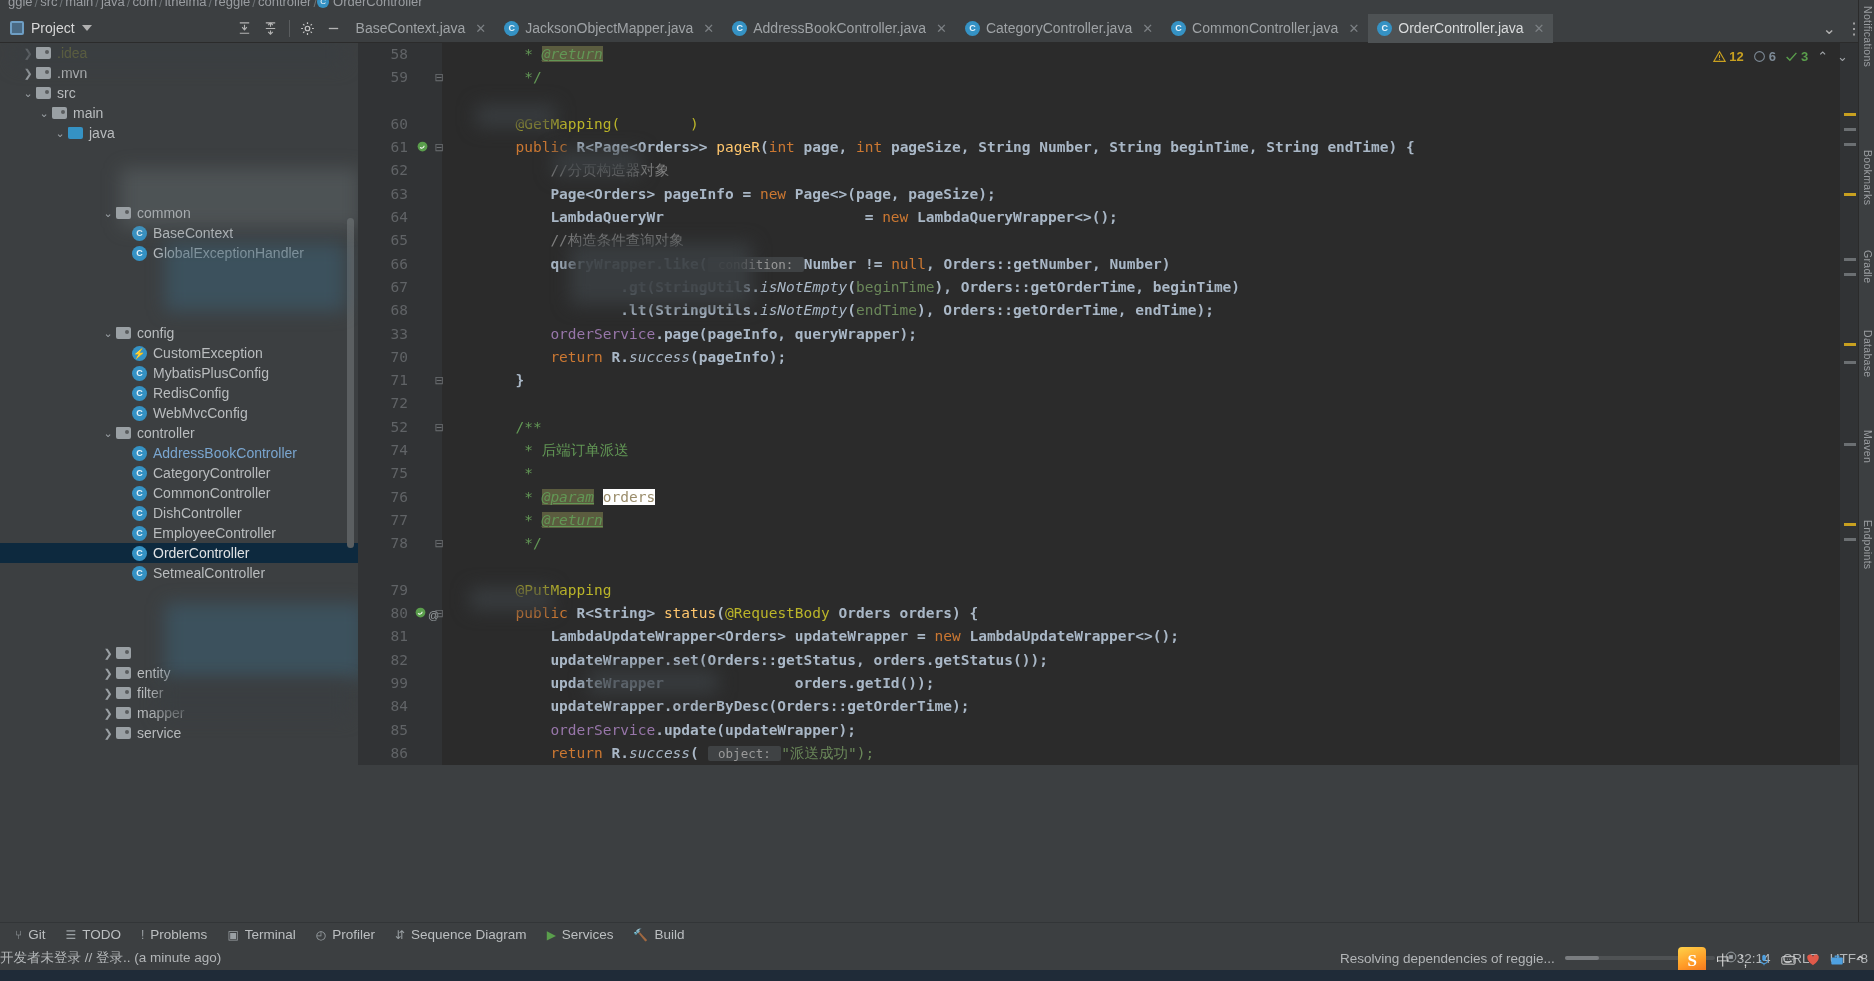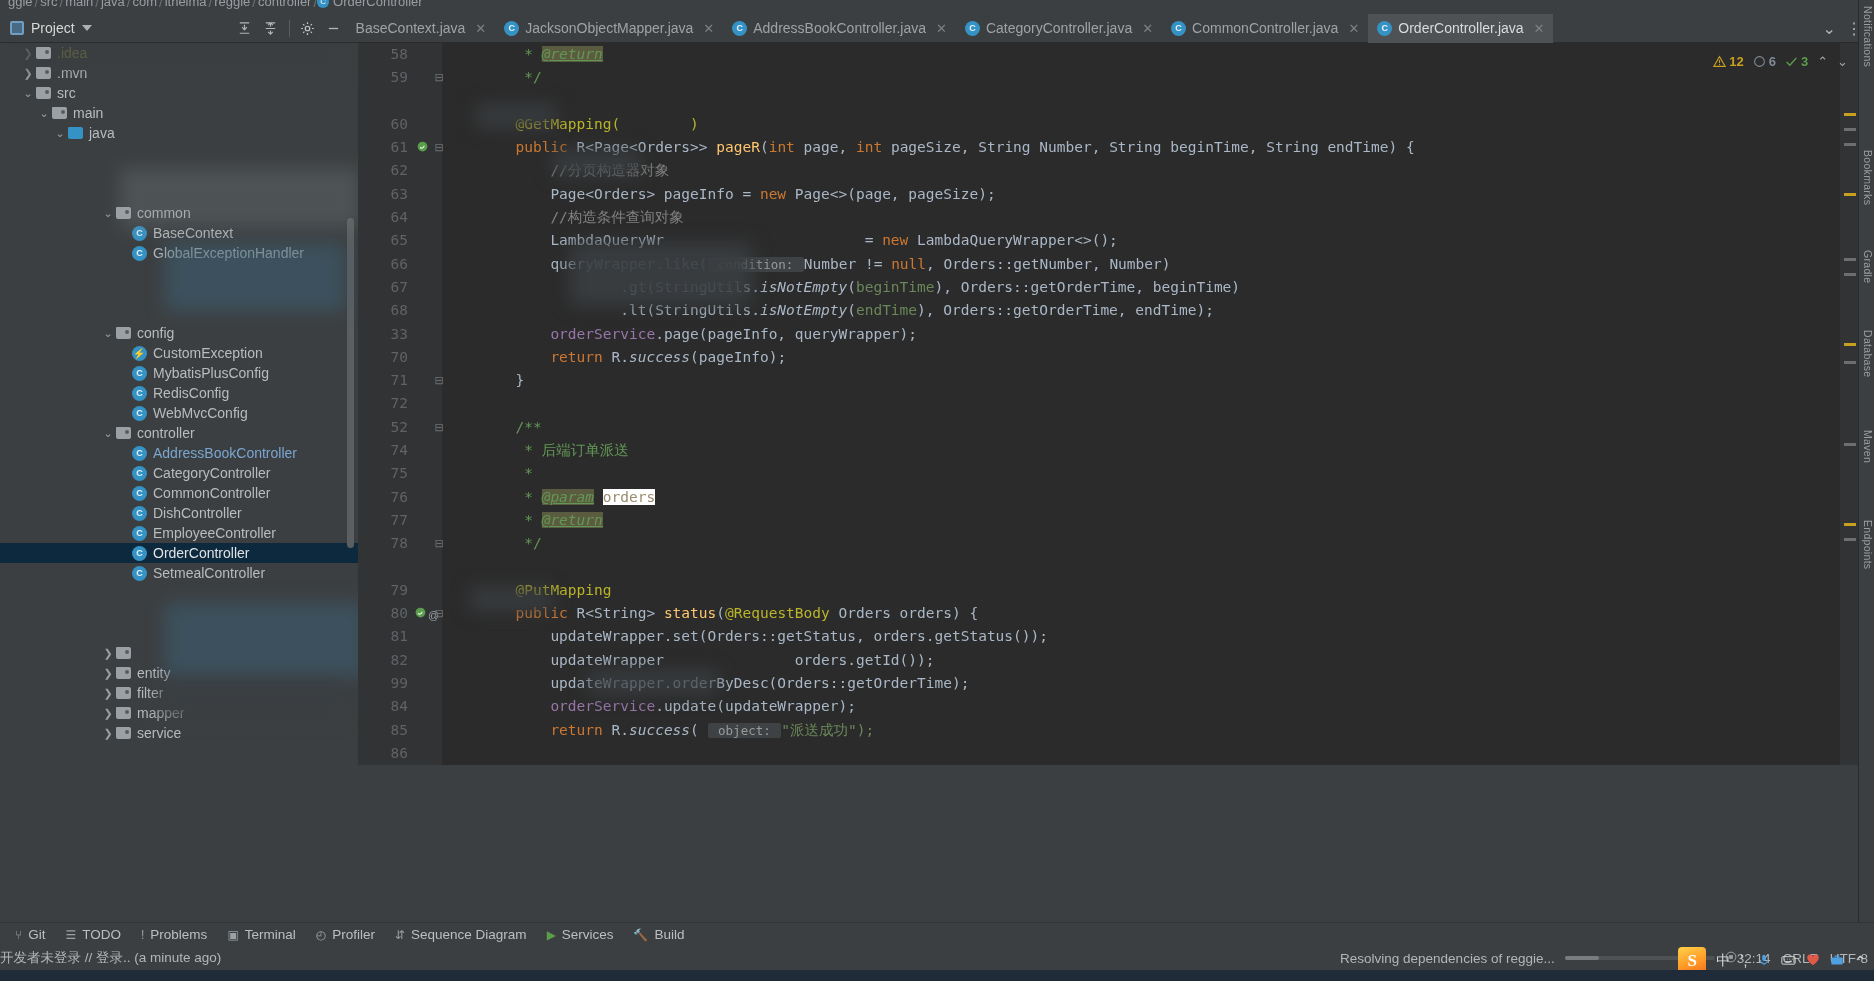--- a/index.html
+++ b/index.html
@@ -110,21 +110,21 @@
   .blur.dark { background: rgba(58,62,65,0.92); }
   .blur.teal { background: rgba(60,96,116,0.55); }
 
   
   .editor {
     position: absolute; top: 43px; left: 358px; right: 16px; bottom: 216px;
     background: #2b2b2b;
   }
   .editor-inspect {
     position:absolute; top:0; right:0; height:26px; display:flex;
-    align-items:flex-end; gap:9px; padding-right:10px; font-size:13px; z-index:5;
+    align-items:center; gap:9px; padding-right:10px; font-size:13px; z-index:5;
   }
   .insp-warn { color:#c8a020; display:flex; align-items:center; gap:3px;}
   .insp-weak { color:#7d8a96; display:flex; align-items:center; gap:3px;}
   .insp-ok   { color:#5a9e4c; display:flex; align-items:center; gap:3px;}
   .insp-chev { color:#a0a4a8; }
 
   .gutter {
     position: absolute; top: 0; left: 0; width: 84px; height: 100%;
     background: #313335;
   }
@@ -146,21 +146,21 @@
   .codetext { position: absolute; left: 56px; line-height: 23.3px; }
 
   
   .c-cmt   { color:#808080; }
   .c-doc   { color:#629755; }
   .c-tag   { color:#629755; font-style:italic; text-decoration:underline; background:#5b5c3f; }
   .c-tagv  { color:#9a8c6a; background:#ffffff; }
   .c-ann   { color:#bbb529; }
   .c-kw    { color:#cc7832; }
   .c-str   { color:#6a8759; }
-  .c-txt   { color:#a9b7c6; }
+  .c-txt   { color:#a9b7c6;font-weight:bold; }
   .c-meth  { color:#ffc66d; }
   .c-field { color:#9876aa; }
   .c-stat  { color:#a9b7c6; font-style:italic; }
   .c-param { color:#a9b7c6; background:#3f4244; border-radius:2px; padding:0 3px; font-size:12.5px; color:#9a9a9a;}
   .right-rail {
     position:absolute; top:43px; right:16px; bottom:216px; width:18px;
     background:#313335;
   }
   .rail-mark { position:absolute; right:2px; width:12px; height:3px; }
 
@@ -534,38 +534,39 @@
         <div class="line"><span class="ln">86</span></div>
       </div>
     <div class="code-area" id="code">
         <div class="line"><span class="codetext"><span class="c-doc">   * </span><span class="c-tag">@return</span></span></div>
         <div class="line"><span class="codetext"><span class="c-doc">   */</span></span></div>
         <div class="line"><span class="codetext"></span></div>
         <div class="line"><span class="codetext"><span class="c-ann">  @GetMapping(</span><span class="c-str">        </span><span class="c-ann">)</span></span></div>
         <div class="line"><span class="codetext"><span class="c-txt">  </span><span class="c-kw">public </span><span class="c-txt">R&lt;Page&lt;Orders&gt;&gt; </span><span class="c-meth">pageR</span><span class="c-txt">(</span><span class="c-kw">int</span><span class="c-txt"> page, </span><span class="c-kw">int</span><span class="c-txt"> pageSize, String Number, String beginTime, String endTime) {</span></span></div>
         <div class="line"><span class="codetext"><span class="c-cmt">      //分页构造器对象</span></span></div>
         <div class="line"><span class="codetext"><span class="c-txt">      Page&lt;Orders&gt; pageInfo = </span><span class="c-kw">new </span><span class="c-txt">Page&lt;&gt;(page, pageSize);</span></span></div>
+        <div class="line"><span class="codetext"><span class="c-txt">      LambdaQueryWr</span><span class="c-txt">                       </span><span class="c-txt">= </span><span class="c-kw">new </span><span class="c-txt">LambdaQueryWrapper&lt;&gt;();</span></span></div>
         <div class="line"><span class="codetext"><span class="c-cmt">      //构造条件查询对象</span></span></div>
-        <div class="line"><span class="codetext"><span class="c-txt">      LambdaQueryWr</span><span class="c-txt">                       </span><span class="c-txt">= </span><span class="c-kw">new </span><span class="c-txt">LambdaQueryWrapper&lt;&gt;();</span></span></div>
         <div class="line"><span class="codetext"><span class="c-txt">      queryWrapper.like(</span><span class="c-param"> condition: </span><span class="c-txt">Number != </span><span class="c-kw">null</span><span class="c-txt">, Orders::getNumber, Number)</span></span></div>
         <div class="line"><span class="codetext"><span class="c-txt">              .gt(StringUtils.</span><span class="c-stat">isNotEmpty</span><span class="c-txt">(</span><span class="c-str">beginTime</span><span class="c-txt">), Orders::getOrderTime, beginTime)</span></span></div>
         <div class="line"><span class="codetext"><span class="c-txt">              .lt(StringUtils.</span><span class="c-stat">isNotEmpty</span><span class="c-txt">(</span><span class="c-str">endTime</span><span class="c-txt">), Orders::getOrderTime, endTime);</span></span></div>
         <div class="line"><span class="codetext"><span class="c-txt">      </span><span class="c-field">orderService</span><span class="c-txt">.page(pageInfo, queryWrapper);</span></span></div>
         <div class="line"><span class="codetext"><span class="c-txt">      </span><span class="c-kw">return </span><span class="c-txt">R.</span><span class="c-stat">success</span><span class="c-txt">(pageInfo);</span></span></div>
         <div class="line"><span class="codetext"><span class="c-txt">  }</span></span></div>
         <div class="line"><span class="codetext"></span></div>
         <div class="line"><span class="codetext"><span class="c-doc">  /**</span></span></div>
         <div class="line"><span class="codetext"><span class="c-doc">   * 后端订单派送</span></span></div>
         <div class="line"><span class="codetext"><span class="c-doc">   *</span></span></div>
         <div class="line"><span class="codetext"><span class="c-doc">   * </span><span class="c-tag">@param</span><span class="c-doc"> </span><span class="c-tagv">orders</span></span></div>
         <div class="line"><span class="codetext"><span class="c-doc">   * </span><span class="c-tag">@return</span></span></div>
         <div class="line"><span class="codetext"><span class="c-doc">   */</span></span></div>
         <div class="line"><span class="codetext"></span></div>
         <div class="line"><span class="codetext"><span class="c-ann">  @PutMapping</span></span></div>
         <div class="line"><span class="codetext"><span class="c-txt">  </span><span class="c-kw">public </span><span class="c-txt">R&lt;String&gt; </span><span class="c-meth">status</span><span class="c-txt">(</span><span class="c-ann">@RequestBody</span><span class="c-txt"> Orders orders) {</span></span></div>
+        <div class="line"><span class="codetext"><span class="c-txt">      LambdaUpdateWrapper&lt;Orders&gt; updateWrapper = </span><span class="c-kw">new </span><span class="c-txt">LambdaUpdateWrapper&lt;&gt;();</span></span></div>
         <div class="line"><span class="codetext"><span class="c-txt">      updateWrapper.set(Orders::</span><span class="c-txt">getStatus</span><span class="c-txt">, orders.getStatus());</span></span></div>
         <div class="line"><span class="codetext"><span class="c-txt">      updateWrapper</span><span class="c-txt">             </span><span class="c-txt">  orders.getId());</span></span></div>
         <div class="line"><span class="codetext"><span class="c-txt">      updateWrapper.orderByDesc(Orders::getOrderTime);</span></span></div>
         <div class="line"><span class="codetext"><span class="c-txt">      </span><span class="c-field">orderService</span><span class="c-txt">.update(updateWrapper);</span></span></div>
         <div class="line"><span class="codetext"><span class="c-txt">      </span><span class="c-kw">return </span><span class="c-txt">R.</span><span class="c-stat">success</span><span class="c-txt">( </span><span class="c-param"> object: </span><span class="c-str">"派送成功");</span></span></div>
       </div>
     <div class="editor-inspect">
       <span class="insp-warn">
         <svg width="13" height="13" viewBox="0 0 16 16">
             <path d="M8 2 15 14H1z" fill="none" stroke="#c8a020" stroke-width="1.3"></path>

